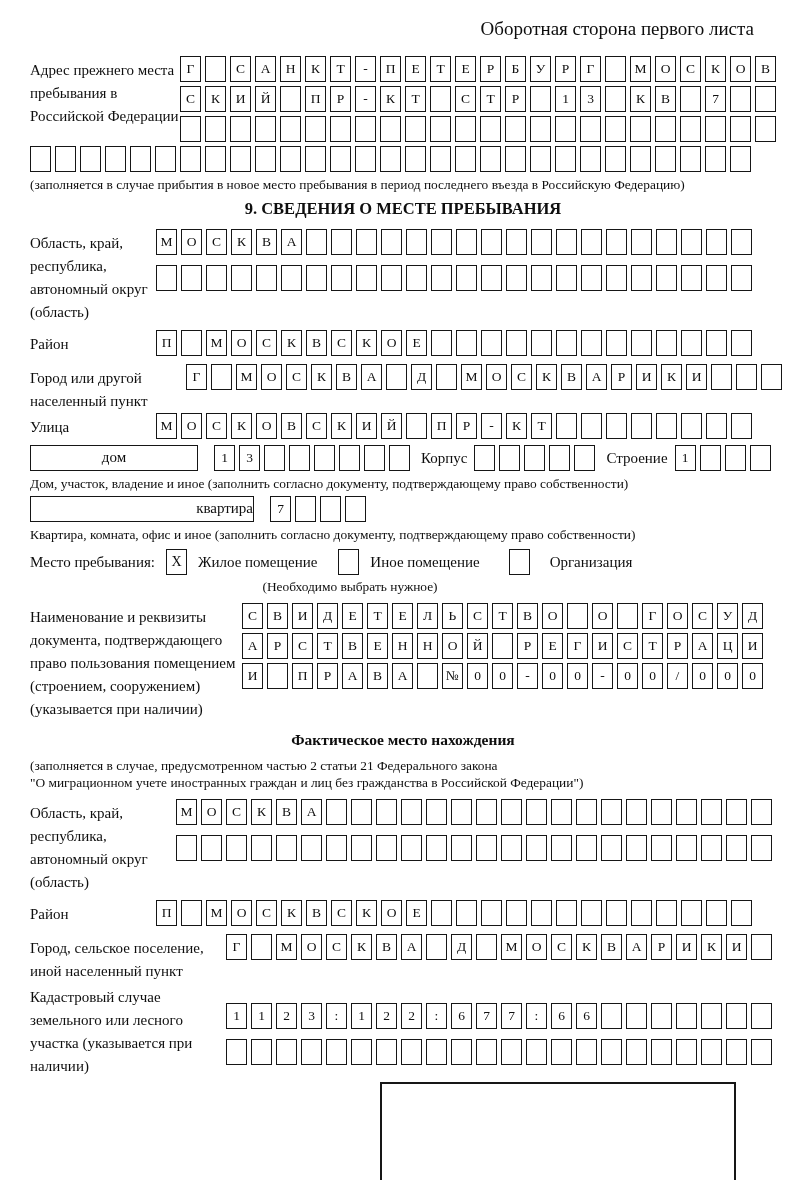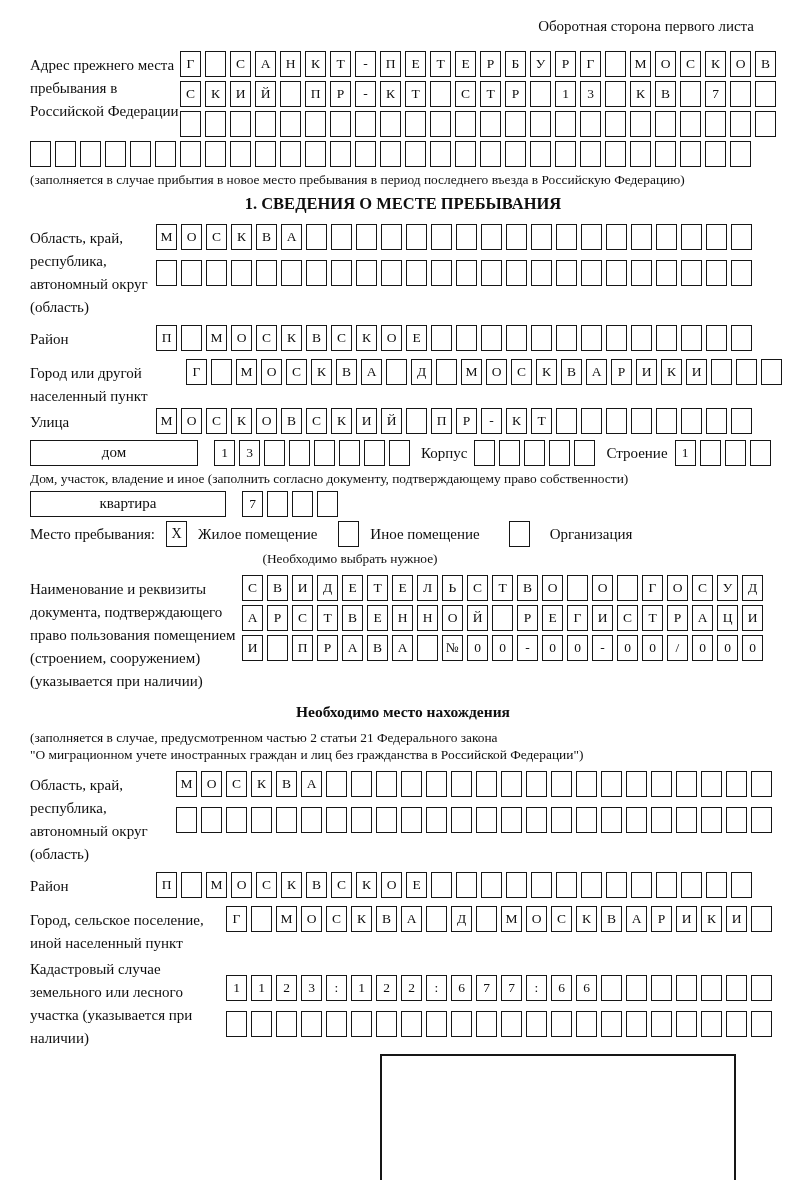--- a/index.html
+++ b/index.html
@@ -4,21 +4,21 @@
 <style>
   * { margin:0; padding:0; box-sizing:border-box; }
   html,body { background:#ffffff; }
   body {
     width:800px; height:1180px; overflow:hidden;
     color:#0e0e0e;
     font-family:"Liberation Serif", serif;
   }
   .page { padding:10px 24px 0 30px; }
 
-  .hdr-note { text-align:right; font-size:15px; padding-right:22px; margin-top:8px; margin-bottom:16px; }
+  .hdr-note { text-align:right; font-size:19px; padding-right:22px; margin-top:8px; margin-bottom:16px; }
 
   .field { display:flex; align-items:flex-start; }
   .flabel { flex:0 0 auto; font-size:15px; line-height:23px; padding-top:3px; }
   .w150 { width:150px; } .w126 { width:126px; } .w156 { width:156px; }
   .w212 { width:212px; } .w146 { width:146px; } .w196 { width:196px; }
   .rows { flex:1 1 auto; }
 
   .cells-row { white-space:nowrap; margin-bottom:2px; height:28px; }
   .cell {
     display:inline-block; width:21px; height:26px;
@@ -31,21 +31,21 @@
   .center { text-align:left; }
 
   .sec-title { font-size:16.5px; font-weight:bold; text-align:center; margin:6px 0 10px; }
   .sub-title { font-size:15.5px; font-weight:bold; text-align:center; margin:10px 0 8px; }
 
   .inline-row { white-space:nowrap; margin-bottom:2px; height:28px; }
   .bigbox {
     display:inline-block; height:26px; border:1.5px solid #161616;
     text-align:center; font-size:15px; line-height:23px; vertical-align:top; margin-right:16px;
   }
-  .bb168 { width:168px; } .bb196 { width:196px; }
+  .bb168 { width:168px; } .bb196 { width:224px;text-align:right; }
   .inline-label { display:inline-block; font-size:15px; line-height:26px; vertical-align:top; padding:0 7px; }
   .cb {
     display:inline-block; width:21px; height:26px; border:1.5px solid #161616;
     text-align:center; font-size:14px; line-height:23px; vertical-align:top;
   }
   .sp { display:inline-block; }
 
   .mesto-note { width:640px; text-align:center; font-size:13.4px; margin:1px 0 8px; }
 
   .stamp-wrap { width:424px; margin-left:auto; margin-right:6px; margin-top:4px; }
@@ -65,21 +65,21 @@
     <div class="flabel w150">Адрес прежнего места пребывания в Российской Федерации</div>
     <div class="rows">
       <div class="cells-row"><span class="cell">Г</span><span class="cell"></span><span class="cell">С</span><span class="cell">А</span><span class="cell">Н</span><span class="cell">К</span><span class="cell">Т</span><span class="cell">-</span><span class="cell">П</span><span class="cell">Е</span><span class="cell">Т</span><span class="cell">Е</span><span class="cell">Р</span><span class="cell">Б</span><span class="cell">У</span><span class="cell">Р</span><span class="cell">Г</span><span class="cell"></span><span class="cell">М</span><span class="cell">О</span><span class="cell">С</span><span class="cell">К</span><span class="cell">О</span><span class="cell">В</span></div>
       <div class="cells-row"><span class="cell">С</span><span class="cell">К</span><span class="cell">И</span><span class="cell">Й</span><span class="cell"></span><span class="cell">П</span><span class="cell">Р</span><span class="cell">-</span><span class="cell">К</span><span class="cell">Т</span><span class="cell"></span><span class="cell">С</span><span class="cell">Т</span><span class="cell">Р</span><span class="cell"></span><span class="cell">1</span><span class="cell">3</span><span class="cell"></span><span class="cell">К</span><span class="cell">В</span><span class="cell"></span><span class="cell">7</span><span class="cell"></span><span class="cell"></span></div>
       <div class="cells-row"><span class="cell"></span><span class="cell"></span><span class="cell"></span><span class="cell"></span><span class="cell"></span><span class="cell"></span><span class="cell"></span><span class="cell"></span><span class="cell"></span><span class="cell"></span><span class="cell"></span><span class="cell"></span><span class="cell"></span><span class="cell"></span><span class="cell"></span><span class="cell"></span><span class="cell"></span><span class="cell"></span><span class="cell"></span><span class="cell"></span><span class="cell"></span><span class="cell"></span><span class="cell"></span><span class="cell"></span></div>
     </div>
   </div>
   <div class="cells-row"><span class="cell"></span><span class="cell"></span><span class="cell"></span><span class="cell"></span><span class="cell"></span><span class="cell"></span><span class="cell"></span><span class="cell"></span><span class="cell"></span><span class="cell"></span><span class="cell"></span><span class="cell"></span><span class="cell"></span><span class="cell"></span><span class="cell"></span><span class="cell"></span><span class="cell"></span><span class="cell"></span><span class="cell"></span><span class="cell"></span><span class="cell"></span><span class="cell"></span><span class="cell"></span><span class="cell"></span><span class="cell"></span><span class="cell"></span><span class="cell"></span><span class="cell"></span><span class="cell"></span></div>
   <div class="caption center mb4">(заполняется в случае прибытия в новое место пребывания в период последнего въезда в Российскую Федерацию)</div>
 
-  <div class="sec-title">1. СВЕДЕНИЯ О МЕСТЕ ПРЕБЫВАНИЯ</div>
+  <div class="sec-title">9. СВЕДЕНИЯ О МЕСТЕ ПРЕБЫВАНИЯ</div>
 
   <div class="field mb6">
     <div class="flabel w126">Область, край, республика, автономный округ (область)</div>
     <div class="rows">
       <div class="cells-row gap8"><span class="cell">М</span><span class="cell">О</span><span class="cell">С</span><span class="cell">К</span><span class="cell">В</span><span class="cell">А</span><span class="cell"></span><span class="cell"></span><span class="cell"></span><span class="cell"></span><span class="cell"></span><span class="cell"></span><span class="cell"></span><span class="cell"></span><span class="cell"></span><span class="cell"></span><span class="cell"></span><span class="cell"></span><span class="cell"></span><span class="cell"></span><span class="cell"></span><span class="cell"></span><span class="cell"></span><span class="cell"></span></div>
       <div class="cells-row"><span class="cell"></span><span class="cell"></span><span class="cell"></span><span class="cell"></span><span class="cell"></span><span class="cell"></span><span class="cell"></span><span class="cell"></span><span class="cell"></span><span class="cell"></span><span class="cell"></span><span class="cell"></span><span class="cell"></span><span class="cell"></span><span class="cell"></span><span class="cell"></span><span class="cell"></span><span class="cell"></span><span class="cell"></span><span class="cell"></span><span class="cell"></span><span class="cell"></span><span class="cell"></span><span class="cell"></span></div>
     </div>
   </div>
 
   <div class="field mb4">
@@ -104,20 +104,21 @@
   </div>
 
   <div class="inline-row">
     <span class="bigbox bb168">дом</span><span class="sp"><span class="cell">1</span><span class="cell">3</span><span class="cell"></span><span class="cell"></span><span class="cell"></span><span class="cell"></span><span class="cell"></span><span class="cell"></span></span><span class="inline-label">Корпус</span><span class="sp"><span class="cell"></span><span class="cell"></span><span class="cell"></span><span class="cell"></span><span class="cell"></span></span><span class="inline-label">Строение</span><span class="sp"><span class="cell">1</span><span class="cell"></span><span class="cell"></span><span class="cell"></span></span>
   </div>
   <div class="caption mb4">Дом, участок, владение и иное (заполнить согласно документу, подтверждающему право собственности)</div>
 
   <div class="inline-row">
     <span class="bigbox bb196">квартира</span><span class="sp"><span class="cell">7</span><span class="cell"></span><span class="cell"></span><span class="cell"></span></span>
   </div>
+  <div class="caption mb6">Квартира, комната, офис и иное (заполнить согласно документу, подтверждающему право собственности)</div>
 
   <div class="inline-row">
     <span class="inline-label" style="padding-left:0;">Место пребывания:</span>
     <span class="cb">X</span>
     <span class="inline-label">Жилое помещение</span>
     <span class="cb" style="margin-left:10px;"></span>
     <span class="inline-label">Иное помещение</span>
     <span class="cb" style="margin-left:18px;"></span>
     <span class="inline-label" style="padding-left:16px;text-align:right;">Организация</span>
   </div>
@@ -125,21 +126,21 @@
 
   <div class="field">
     <div class="flabel w212">Наименование и реквизиты документа, подтверждающего право пользования помещением (строением, сооружением) (указывается при наличии)</div>
     <div class="rows">
       <div class="cells-row"><span class="cell">С</span><span class="cell">В</span><span class="cell">И</span><span class="cell">Д</span><span class="cell">Е</span><span class="cell">Т</span><span class="cell">Е</span><span class="cell">Л</span><span class="cell">Ь</span><span class="cell">С</span><span class="cell">Т</span><span class="cell">В</span><span class="cell">О</span><span class="cell"></span><span class="cell">О</span><span class="cell"></span><span class="cell">Г</span><span class="cell">О</span><span class="cell">С</span><span class="cell">У</span><span class="cell">Д</span></div>
       <div class="cells-row"><span class="cell">А</span><span class="cell">Р</span><span class="cell">С</span><span class="cell">Т</span><span class="cell">В</span><span class="cell">Е</span><span class="cell">Н</span><span class="cell">Н</span><span class="cell">О</span><span class="cell">Й</span><span class="cell"></span><span class="cell">Р</span><span class="cell">Е</span><span class="cell">Г</span><span class="cell">И</span><span class="cell">С</span><span class="cell">Т</span><span class="cell">Р</span><span class="cell">А</span><span class="cell">Ц</span><span class="cell">И</span></div>
       <div class="cells-row"><span class="cell">И</span><span class="cell"></span><span class="cell">П</span><span class="cell">Р</span><span class="cell">А</span><span class="cell">В</span><span class="cell">А</span><span class="cell"></span><span class="cell">№</span><span class="cell">0</span><span class="cell">0</span><span class="cell">-</span><span class="cell">0</span><span class="cell">0</span><span class="cell">-</span><span class="cell">0</span><span class="cell">0</span><span class="cell">/</span><span class="cell">0</span><span class="cell">0</span><span class="cell">0</span></div>
     </div>
   </div>
 
-  <div class="sub-title">Необходимо место нахождения</div>
+  <div class="sub-title">Фактическое место нахождения</div>
   <div class="caption center">(заполняется в случае, предусмотренном частью 2 статьи 21 Федерального закона</div>
   <div class="caption center mb8">"О миграционном учете иностранных граждан и лиц без гражданства в Российской Федерации")</div>
 
   <div class="field mb6">
     <div class="flabel w146">Область, край, республика, автономный округ (область)</div>
     <div class="rows">
       <div class="cells-row gap8"><span class="cell">М</span><span class="cell">О</span><span class="cell">С</span><span class="cell">К</span><span class="cell">В</span><span class="cell">А</span><span class="cell"></span><span class="cell"></span><span class="cell"></span><span class="cell"></span><span class="cell"></span><span class="cell"></span><span class="cell"></span><span class="cell"></span><span class="cell"></span><span class="cell"></span><span class="cell"></span><span class="cell"></span><span class="cell"></span><span class="cell"></span><span class="cell"></span><span class="cell"></span><span class="cell"></span><span class="cell"></span></div>
       <div class="cells-row"><span class="cell"></span><span class="cell"></span><span class="cell"></span><span class="cell"></span><span class="cell"></span><span class="cell"></span><span class="cell"></span><span class="cell"></span><span class="cell"></span><span class="cell"></span><span class="cell"></span><span class="cell"></span><span class="cell"></span><span class="cell"></span><span class="cell"></span><span class="cell"></span><span class="cell"></span><span class="cell"></span><span class="cell"></span><span class="cell"></span><span class="cell"></span><span class="cell"></span><span class="cell"></span><span class="cell"></span></div>
     </div>
   </div>

